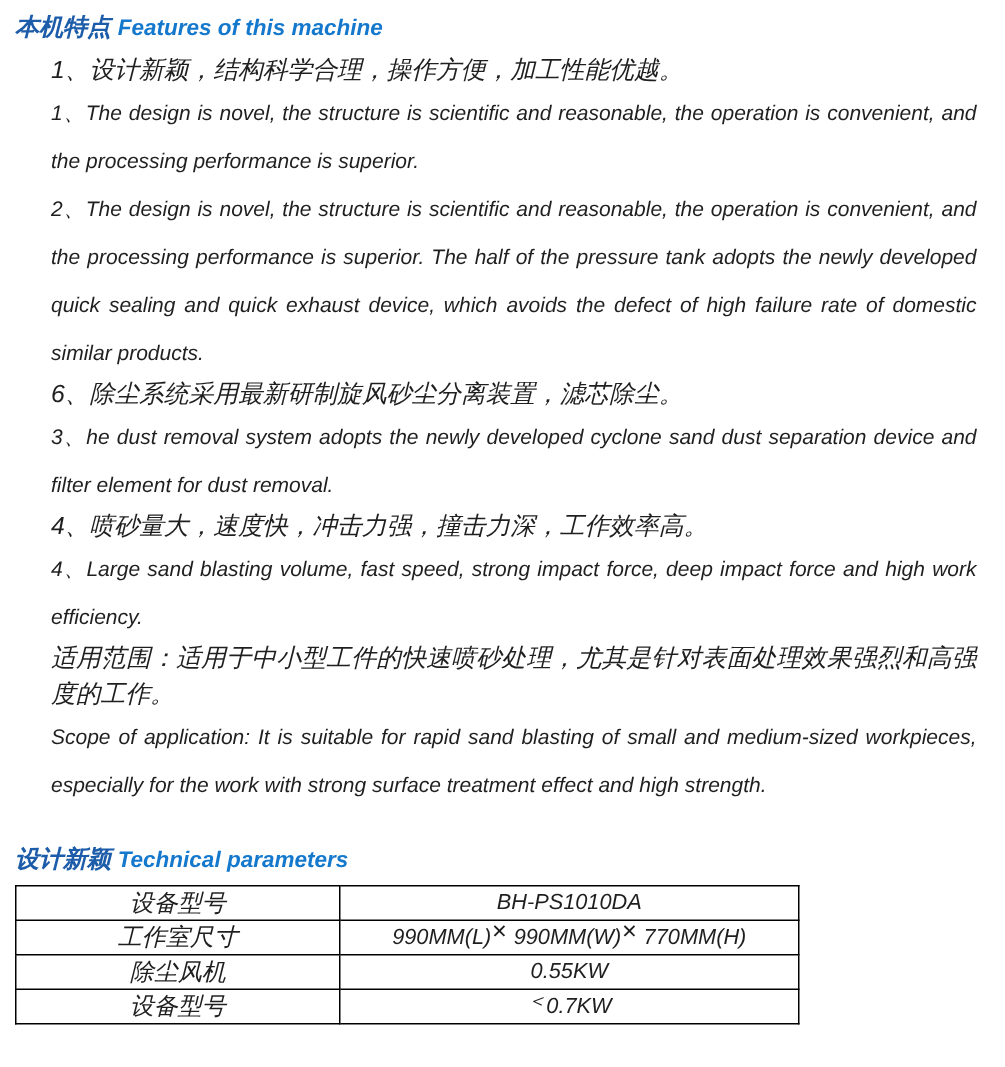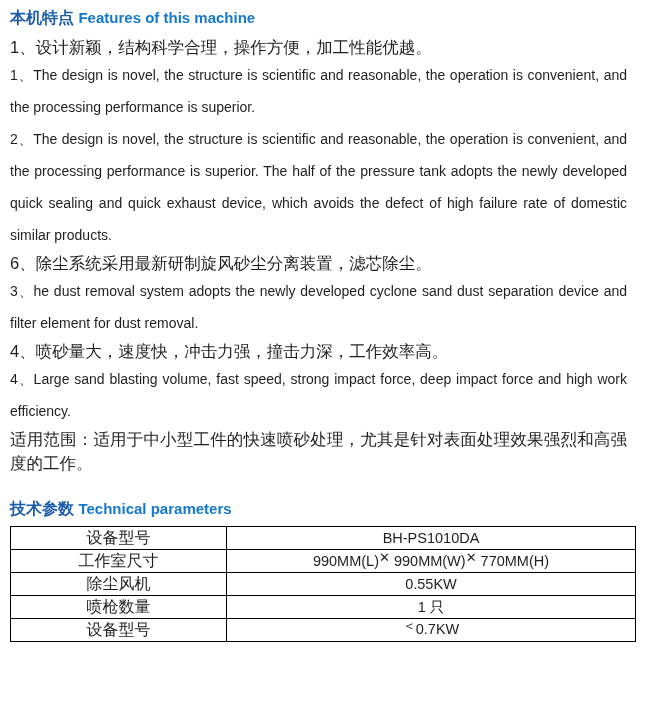--- a/index.html
+++ b/index.html
@@ -1,37 +1,37 @@
 <!DOCTYPE html>
 <html><head>
 <meta charset="utf-8">
 <style>
-  * { margin: 0; padding: 0; box-sizing: border-box; }
+  * { margin: 0; padding: 0; box-sizing: border-box; font-style: italic; }
   html, body { background: #ffffff; }
   body {
     width: 670px; height: 711px;
     font-family: "Liberation Sans", "DejaVu Sans", sans-serif;
     color: #1f1f1f;
     overflow: hidden;
   }
   .page { padding: 8px 8px 0 10px; }
 
   .sec-heading { margin-bottom: 6px; white-space: nowrap; }
   .h-zh { font-weight: bold; font-size: 16px; }
   .h-en { font-weight: bold; font-size: 15px; }
 
-  .features-body { width: 617px; }
+  .features-body { width: 617px; margin-left: 24px; }
   .features-body p { text-align: justify; }
   p.zh { font-size: 16.5px; line-height: 24px; }
   p.en { font-size: 14px;   line-height: 32px; }
 
   .params { margin-top: 24px; }
   table.params-table {
     border-collapse: collapse;
-    width: 626px;
+    width: 523px;
     table-layout: fixed;
   }
   table.params-table td {
     border: 1.5px solid #000000;
     height: 23px;
     text-align: center;
     vertical-align: middle;
     padding: 0 4px;
   }
   td.cell-label { width: 216px; font-size: 16px; }
@@ -50,47 +50,44 @@
     </div>
     <div class="features-body">
       <p class="zh">1、设计新颖，结构科学合理，操作方便，加工性能优越。</p>
       <p class="en">1、The design is novel, the structure is scientific and reasonable, the operation is convenient, and the processing performance is superior.</p>
       <p class="en">2、The design is novel, the structure is scientific and reasonable, the operation is convenient, and the processing performance is superior. The half of the pressure tank adopts the newly developed quick sealing and quick exhaust device, which avoids the defect of high failure rate of domestic similar products.</p>
       <p class="zh">6、除尘系统采用最新研制旋风砂尘分离装置，滤芯除尘。</p>
       <p class="en">3、he dust removal system adopts the newly developed cyclone sand dust separation device and filter element for dust removal.</p>
       <p class="zh">4、喷砂量大，速度快，冲击力强，撞击力深，工作效率高。</p>
       <p class="en">4、Large sand blasting volume, fast speed, strong impact force, deep impact force and high work efficiency.</p>
       <p class="zh">适用范围：适用于中小型工件的快速喷砂处理，尤其是针对表面处理效果强烈和高强度的工作。</p>
+      <p class="en">Scope of application: It is suitable for rapid sand blasting of small and medium-sized workpieces, especially for the work with strong surface treatment effect and high strength.</p>
     </div>
   </div>
 
   <div class="params">
     <div class="sec-heading">
-      <span class="h-zh" style="color:#1d5ca9">技术参数</span>
+      <span class="h-zh" style="color:#1d5ca9">设计新颖</span>
       <span class="h-en" style="color:#1478cc">Technical parameters</span>
     </div>
     <table class="params-table">
       <tbody>
         <tr>
           <td class="cell-label">设备型号</td>
           <td class="cell-value">BH-PS1010DA</td>
         </tr>
         <tr>
           <td class="cell-label">工作室尺寸</td>
           <td class="cell-value">990MM(L)<span class="raised">✕</span> 990MM(W)<span class="raised">✕</span> 770MM(H)</td>
         </tr>
         <tr>
           <td class="cell-label">除尘风机</td>
           <td class="cell-value">0.55KW</td>
         </tr>
         <tr>
-          <td class="cell-label">喷枪数量</td>
-          <td class="cell-value">1 只</td>
-        </tr>
-        <tr>
           <td class="cell-label">设备型号</td>
           <td class="cell-value"><span class="raised">＜</span>0.7KW</td>
         </tr>
       </tbody>
     </table>
   </div>
 
 </div>
 
 </body></html>

